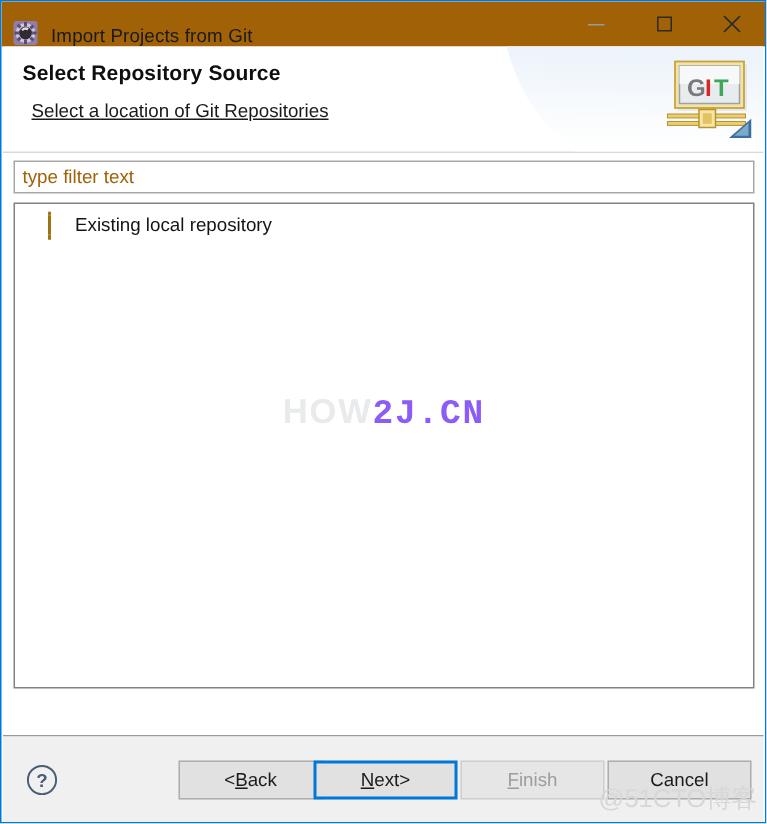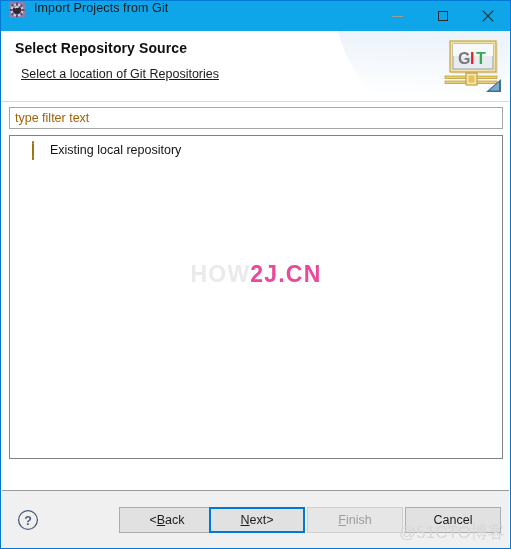--- a/index.html
+++ b/index.html
@@ -24,23 +24,23 @@
     background: #ffffff;
     overflow: hidden;
   }
 
   
   .titlebar {
     position: absolute;
     left: 0; top: 0;
     width: 509px;
     height: 30px;
-    background: #0ea5e9;
-    display: flex;
-    align-items: flex-start;
+    background: #a16207;
+    display: flex;
+    align-items: flex-end;
   }
   .title-icon {
     width: 18px;
     height: 18px;
     margin-left: 7px;
     margin-right: 8px;
     flex: 0 0 auto;
     position: relative;
   }
   .title-text {
@@ -209,21 +209,21 @@
     left: 0; right: 0;
     top: 125px;
     text-align: center;
     font-size: 23px;
     font-weight: bold;
     letter-spacing: 1.2px;
     color: #e9eaec;
     user-select: none;
     pointer-events: none;
   }
-  .watermark-tree .blue { color: #ec4899; }
+  .watermark-tree .blue { color: #8b5cf6; font-family: Liberation Mono, monospace; }
 
   
   .bottom-fill {
     position: absolute;
     left: 1px; top: 100px;
     width: 507px;
     height: 389px;
     background: #efefef;
     z-index: -1;
   }

